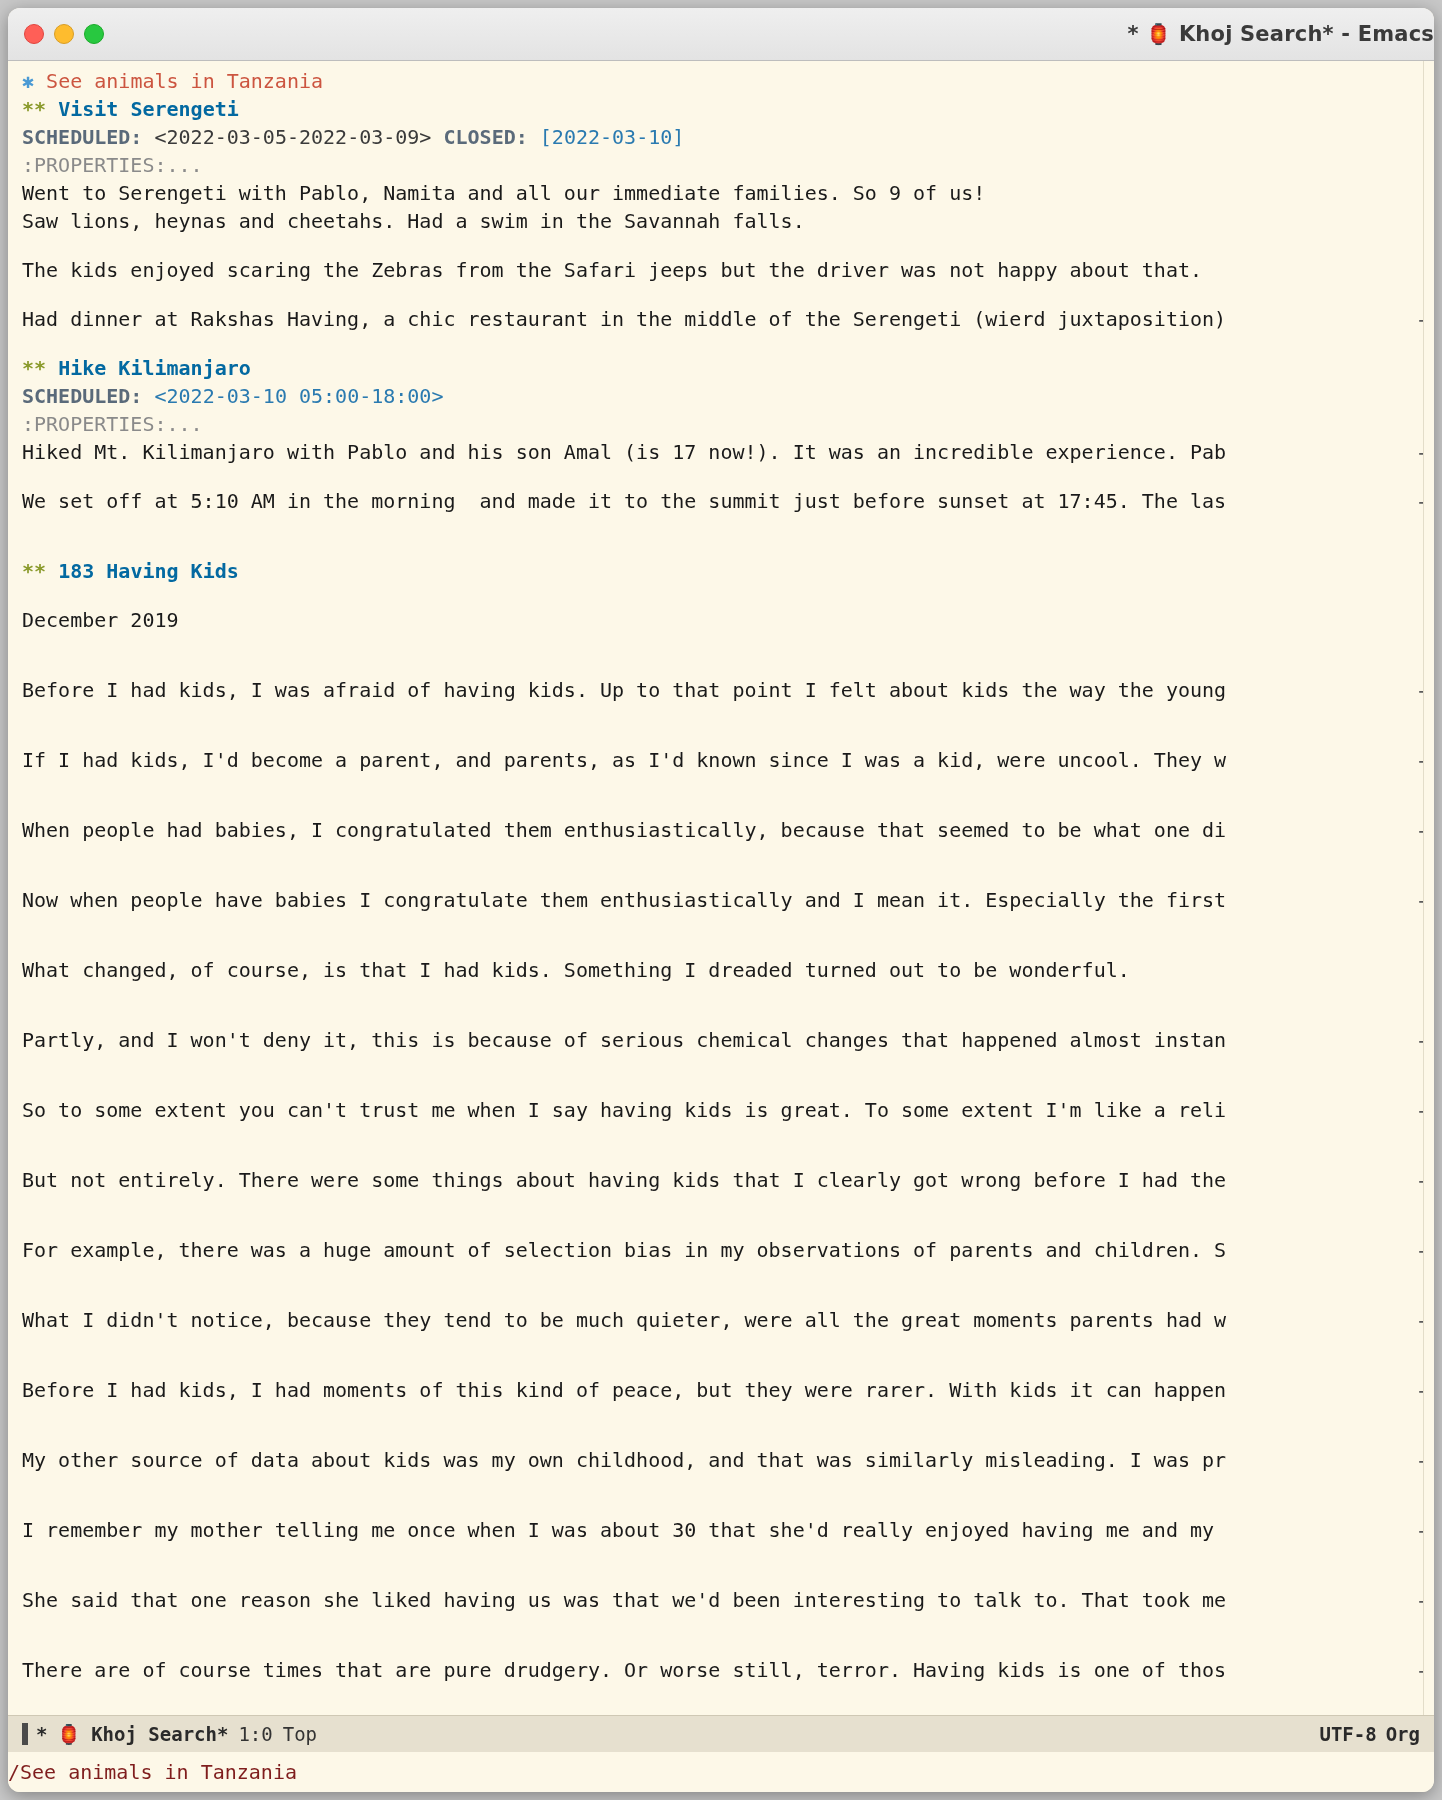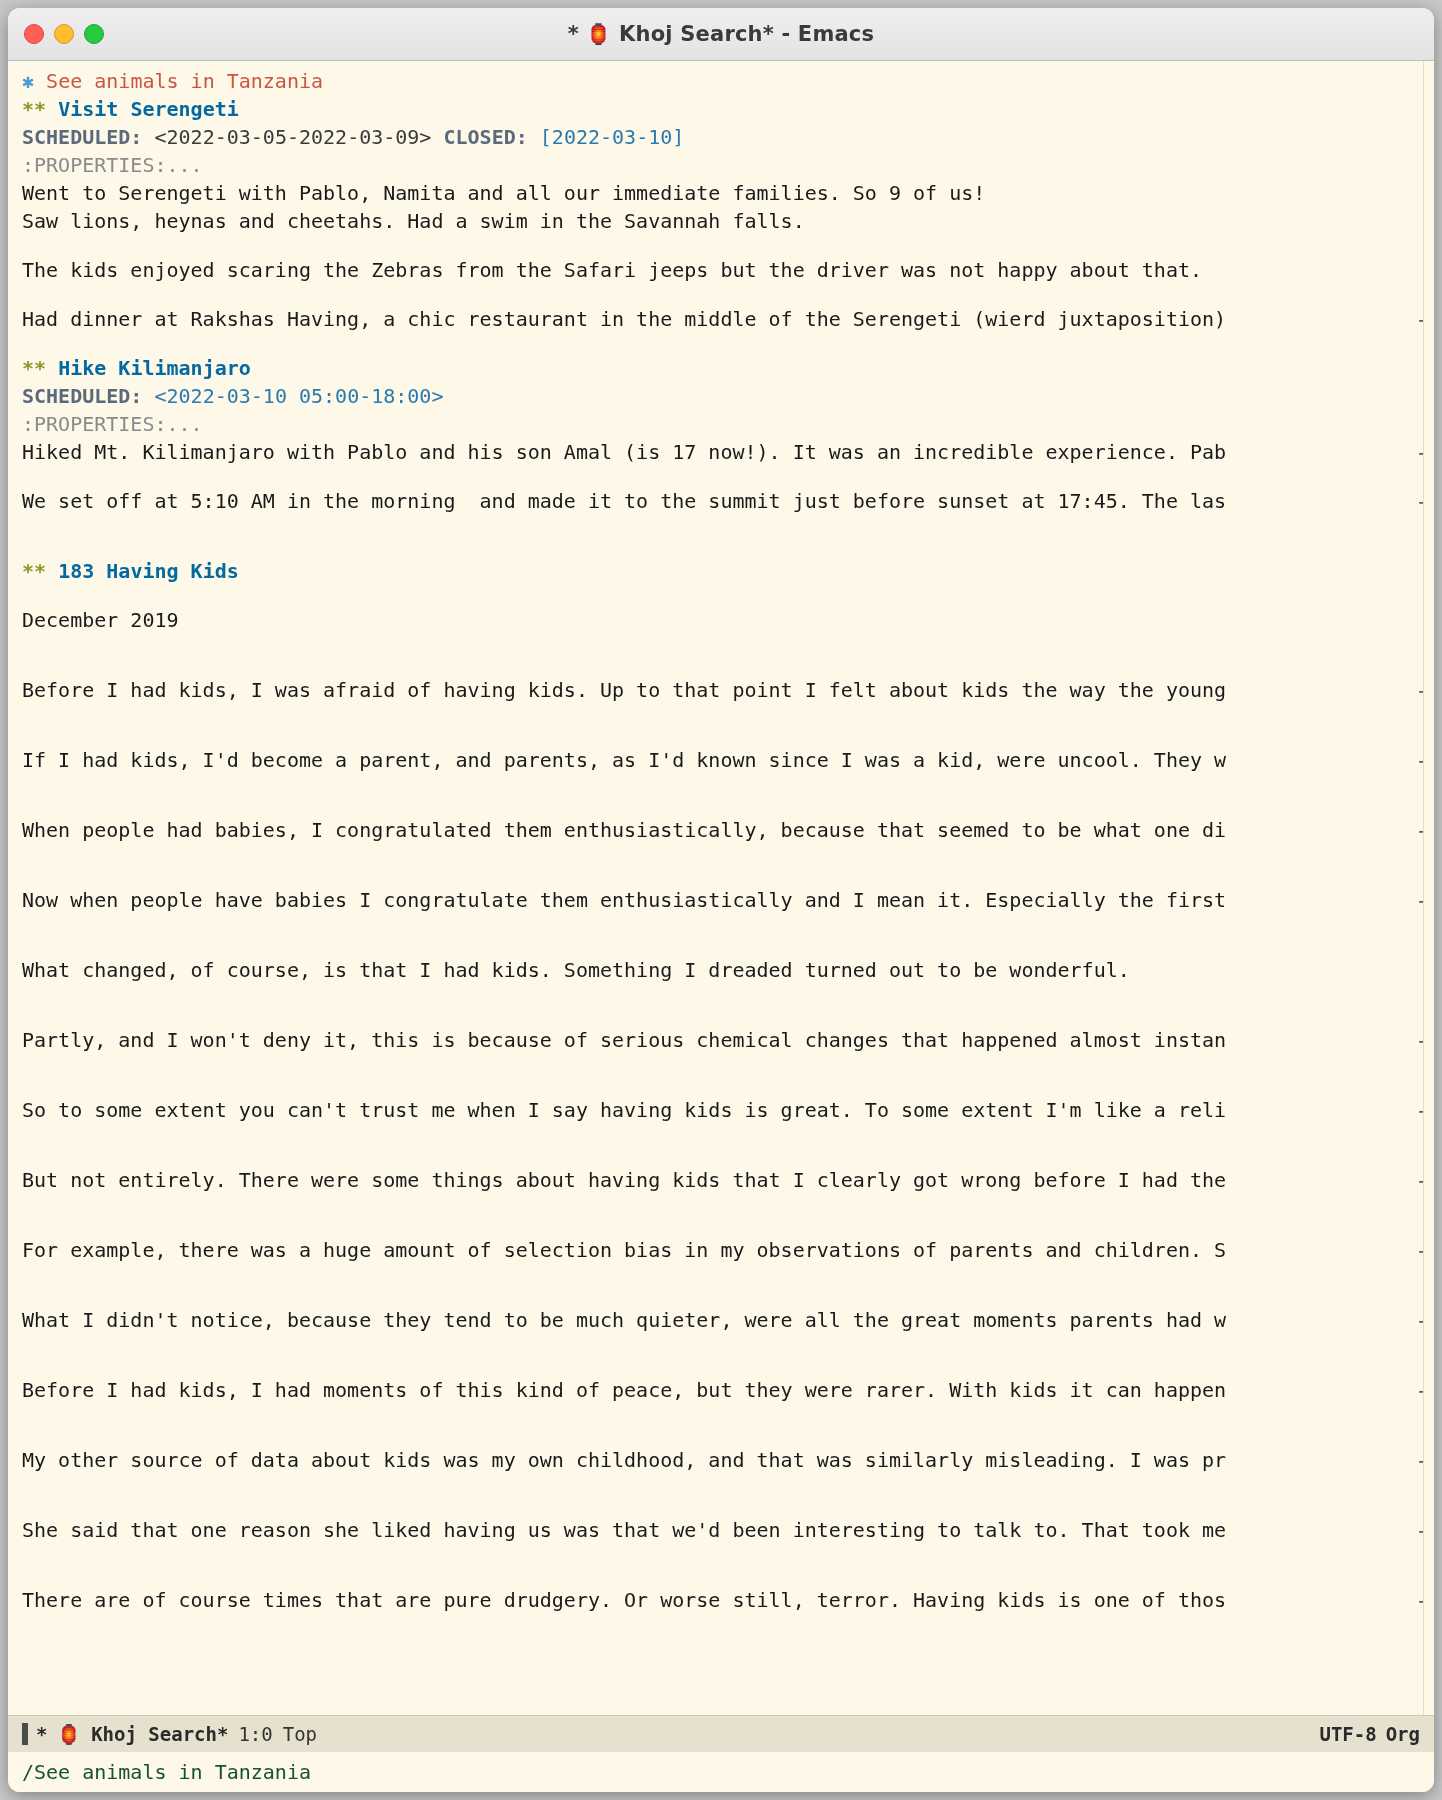--- a/index.html
+++ b/index.html
@@ -44,21 +44,21 @@
   .dot {
     width: 18px; height: 18px; border-radius: 50%;
     display: inline-block;
   }
   .dot.red { background: #ff5f57; border: 1px solid #e0443e; }
   .dot.yellow { background: #febc2e; border: 1px solid #d89d25; }
   .dot.green { background: #28c840; border: 1px solid #1aab29; }
   .title-text {
     position: absolute;
     left: 0; right: 0;
-    text-align: center;
+    text-align: right;
     font-family: "DejaVu Sans", sans-serif;
     font-size: 21px;
     font-weight: bold;
     color: #3a3a3a;
     letter-spacing: 0.2px;
     pointer-events: none;
   }
   .title-emoji { font-size: 20px; }
 
   
@@ -134,23 +134,22 @@
     background: #4a4a4a;
     margin-right: 8px;
   }
   
   .echo {
     flex: 0 0 40px;
     height: 40px;
     background: #fdf8e8;
     display: flex;
     align-items: center;
-    padding-left: 14px;
     font-size: 20px;
-    color: #14532d;
+    color: #7f1d1d;
   }
 </style>
 </head>
 <body>
 
 <div class="window">
 
   <div class="titlebar">
     <div class="traffic">
       <span class="dot red"></span>
@@ -203,20 +202,21 @@
     <div class="line para"><span>When people had babies, I congratulated them enthusiastically, because that seemed to be what one di</span><span class="cont-arrow">⇥</span></div>
     <div class="line para"><span>Now when people have babies I congratulate them enthusiastically and I mean it. Especially the first</span><span class="cont-arrow">⇥</span></div>
     <div class="line para"><span>What changed, of course, is that I had kids. Something I dreaded turned out to be wonderful.</span></div>
     <div class="line para"><span>Partly, and I won't deny it, this is because of serious chemical changes that happened almost instan</span><span class="cont-arrow">⇥</span></div>
     <div class="line para"><span>So to some extent you can't trust me when I say having kids is great. To some extent I'm like a reli</span><span class="cont-arrow">⇥</span></div>
     <div class="line para"><span>But not entirely. There were some things about having kids that I clearly got wrong before I had the</span><span class="cont-arrow">⇥</span></div>
     <div class="line para"><span>For example, there was a huge amount of selection bias in my observations of parents and children. S</span><span class="cont-arrow">⇥</span></div>
     <div class="line para"><span>What I didn't notice, because they tend to be much quieter, were all the great moments parents had w</span><span class="cont-arrow">⇥</span></div>
     <div class="line para"><span>Before I had kids, I had moments of this kind of peace, but they were rarer. With kids it can happen</span><span class="cont-arrow">⇥</span></div>
     <div class="line para"><span>My other source of data about kids was my own childhood, and that was similarly misleading. I was pr</span><span class="cont-arrow">⇥</span></div>
+    <div class="line para"><span>I remember my mother telling me once when I was about 30 that she'd really enjoyed having me and my </span><span class="cont-arrow">⇥</span></div>
     <div class="line para"><span>She said that one reason she liked having us was that we'd been interesting to talk to. That took me</span><span class="cont-arrow">⇥</span></div>
     <div class="line para"><span>There are of course times that are pure drudgery. Or worse still, terror. Having kids is one of thos</span><span class="cont-arrow">⇥</span></div>
 
     <div class="right-rail"></div>
   </div>
 
   <div class="modeline">
     <span class="ml-bar"></span>
     <span class="ml-left">
       <span>*</span>

